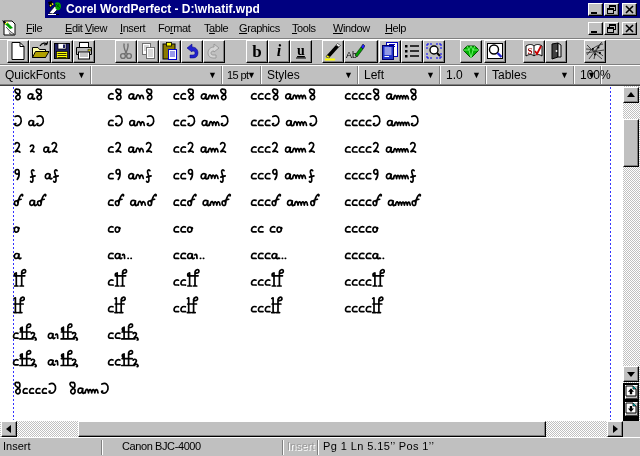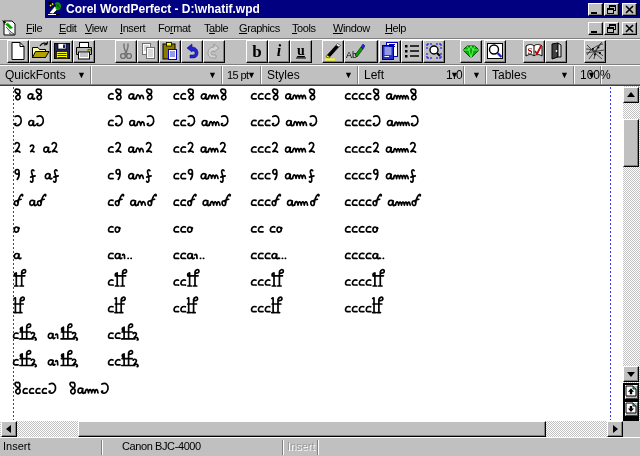--- a/index.html
+++ b/index.html
@@ -77,21 +77,21 @@
     </div>
   <div id="menubar" class="abs">
       <span class="dicon"><svg width="16" height="16" viewBox="0 0 16 16">
           <path d="M2,1 L10,1 L13,4 L13,15 L2,15 Z" fill="#fff" stroke="#000"></path>
           <path d="M0,0 L4,2 L3,5 Z" fill="#000"></path>
           <path d="M3,4 L8,9 L11,8 L6,3 Z" fill="#00a000"></path>
           <path d="M4,7 L9,12 L12,14 L10,15 L7,13" fill="#d0d0d0" stroke="#000" stroke-width="0.6"></path>
           <path d="M3,4 L6,2" stroke="#ffff00" stroke-width="1.2" stroke-dasharray="1.2 1"></path>
         </svg></span>
   <span class="mi" style="left:26px"><u>F</u>ile</span>
-<span class="mi" style="left:59px"><u>E</u>dit</span>
+<span class="mi" style="left:65px"><u>E</u>dit</span>
 <span class="mi" style="left:85px"><u>V</u>iew</span>
 <span class="mi" style="left:120px"><u>I</u>nsert</span>
 <span class="mi" style="left:158px">Fo<u>r</u>mat</span>
 <span class="mi" style="left:204px">T<u>a</u>ble</span>
 <span class="mi" style="left:239px"><u>G</u>raphics</span>
 <span class="mi" style="left:292px"><u>T</u>ools</span>
 <span class="mi" style="left:333px"><u>W</u>indow</span>
 <span class="mi" style="left:385px"><u>H</u>elp</span>
   </div>
   <div class="wb m" style="left:588px;top:22px">
@@ -283,21 +283,21 @@
         <span class="arr">▼</span>
       </div>
 <div class="combo" style="left:223px;width:38px">
         <span class="clab"><span style="font-size:11px;letter-spacing:-0.6px">15 pt</span></span>
         <span class="arr">▼</span>
       </div>
 <div class="combo" style="left:263px;width:95px">
         <span class="clab">Styles</span>
         <span class="arr">▼</span>
       </div>
-<div class="combo" style="left:360px;width:104px">
+<div class="combo" style="left:360px;width:80px">
         <span class="clab">Left</span>
         <span class="arr">▼</span>
       </div>
 <div class="combo" style="left:442px;width:44px">
         <span class="clab">1.0</span>
         <span class="arr">▼</span>
       </div>
 <div class="combo" style="left:488px;width:86px">
         <span class="clab">Tables</span>
         <span class="arr">▼</span>
@@ -631,13 +631,14 @@
         <svg width="16" height="16">
           <path d="M6,4 L11,8 L6,12 Z" fill="#000"></path>
         </svg>
       </div>
   </div>
   <div id="corner" class="abs"></div>
   <div id="status" class="abs">
     <div class="scell" style="left:0;width:102px">Insert</div>
     <div class="scell" style="left:104px;width:179px;padding-left:18px;letter-spacing:-0.4px">Canon BJC-4000</div>
     <div class="scell" style="left:285px;width:33px;padding-left:2px;color:#9a9a9a;text-shadow:1px 1px 0 #fff">Insert</div>
+    <div class="scell" style="left:320px;width:310px;border-right:none;box-shadow:none;letter-spacing:0.4px">Pg 1 Ln 5.15’’ Pos 1’’</div>
   </div>
 </div>
 </body></html>

